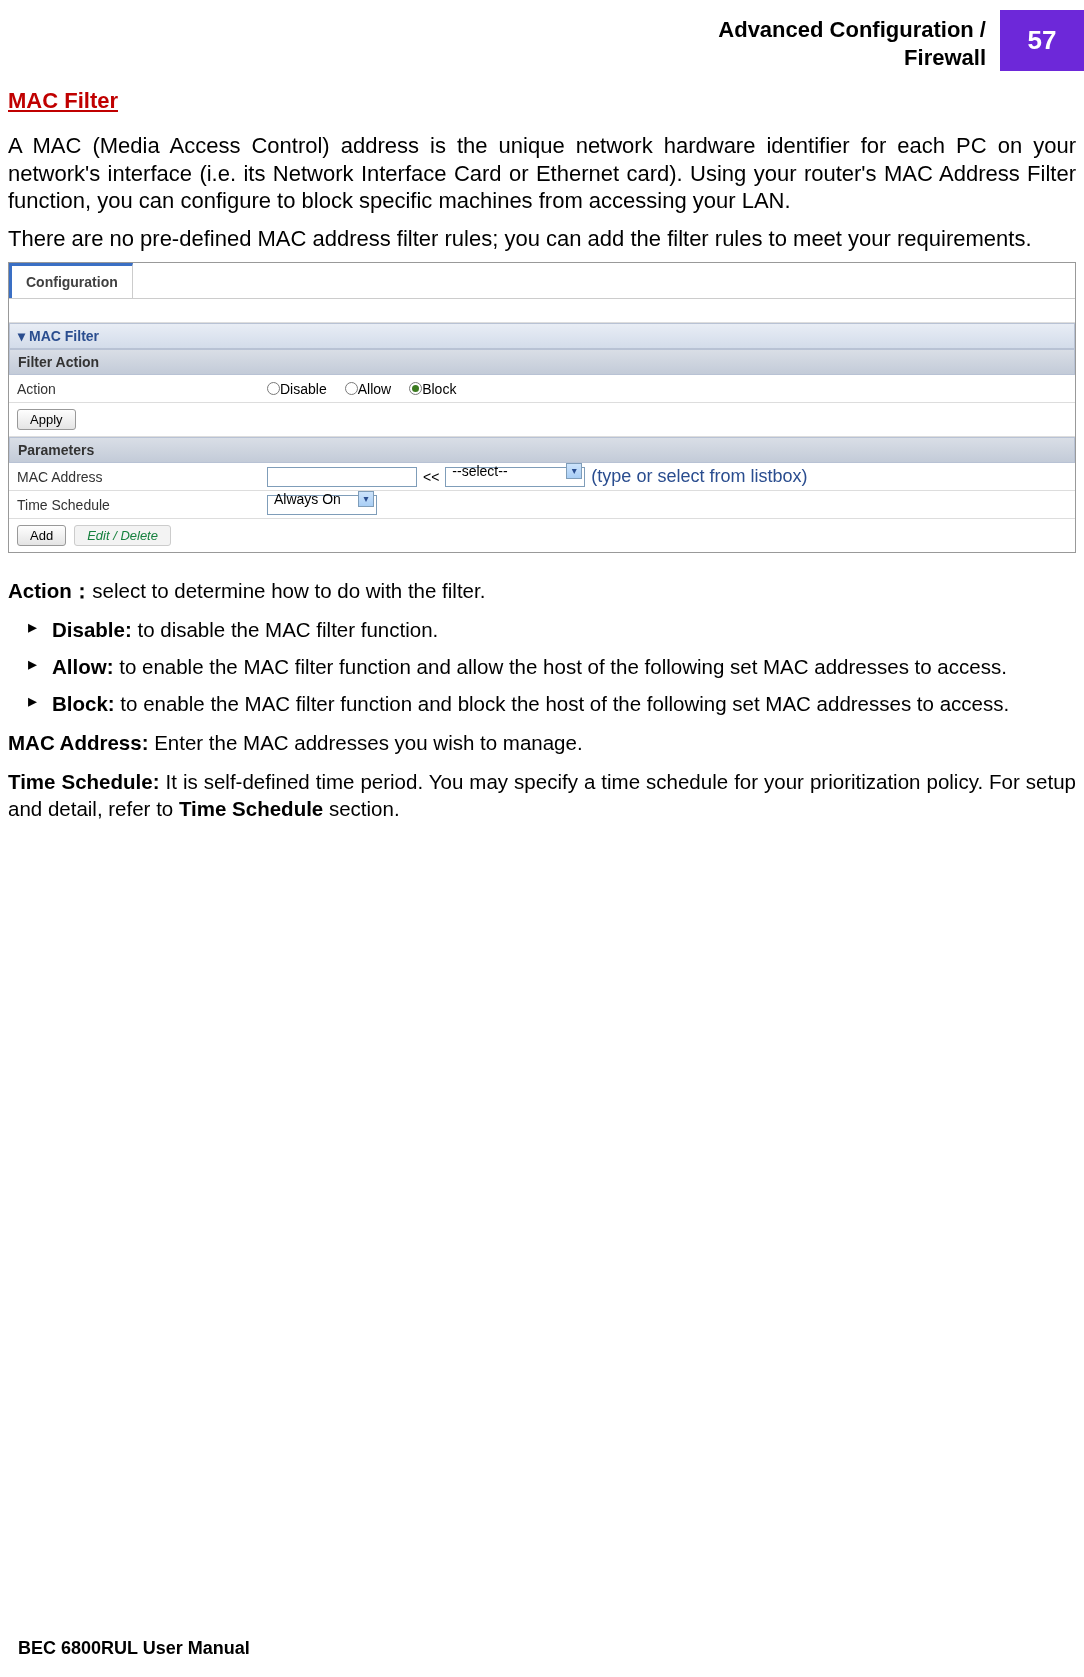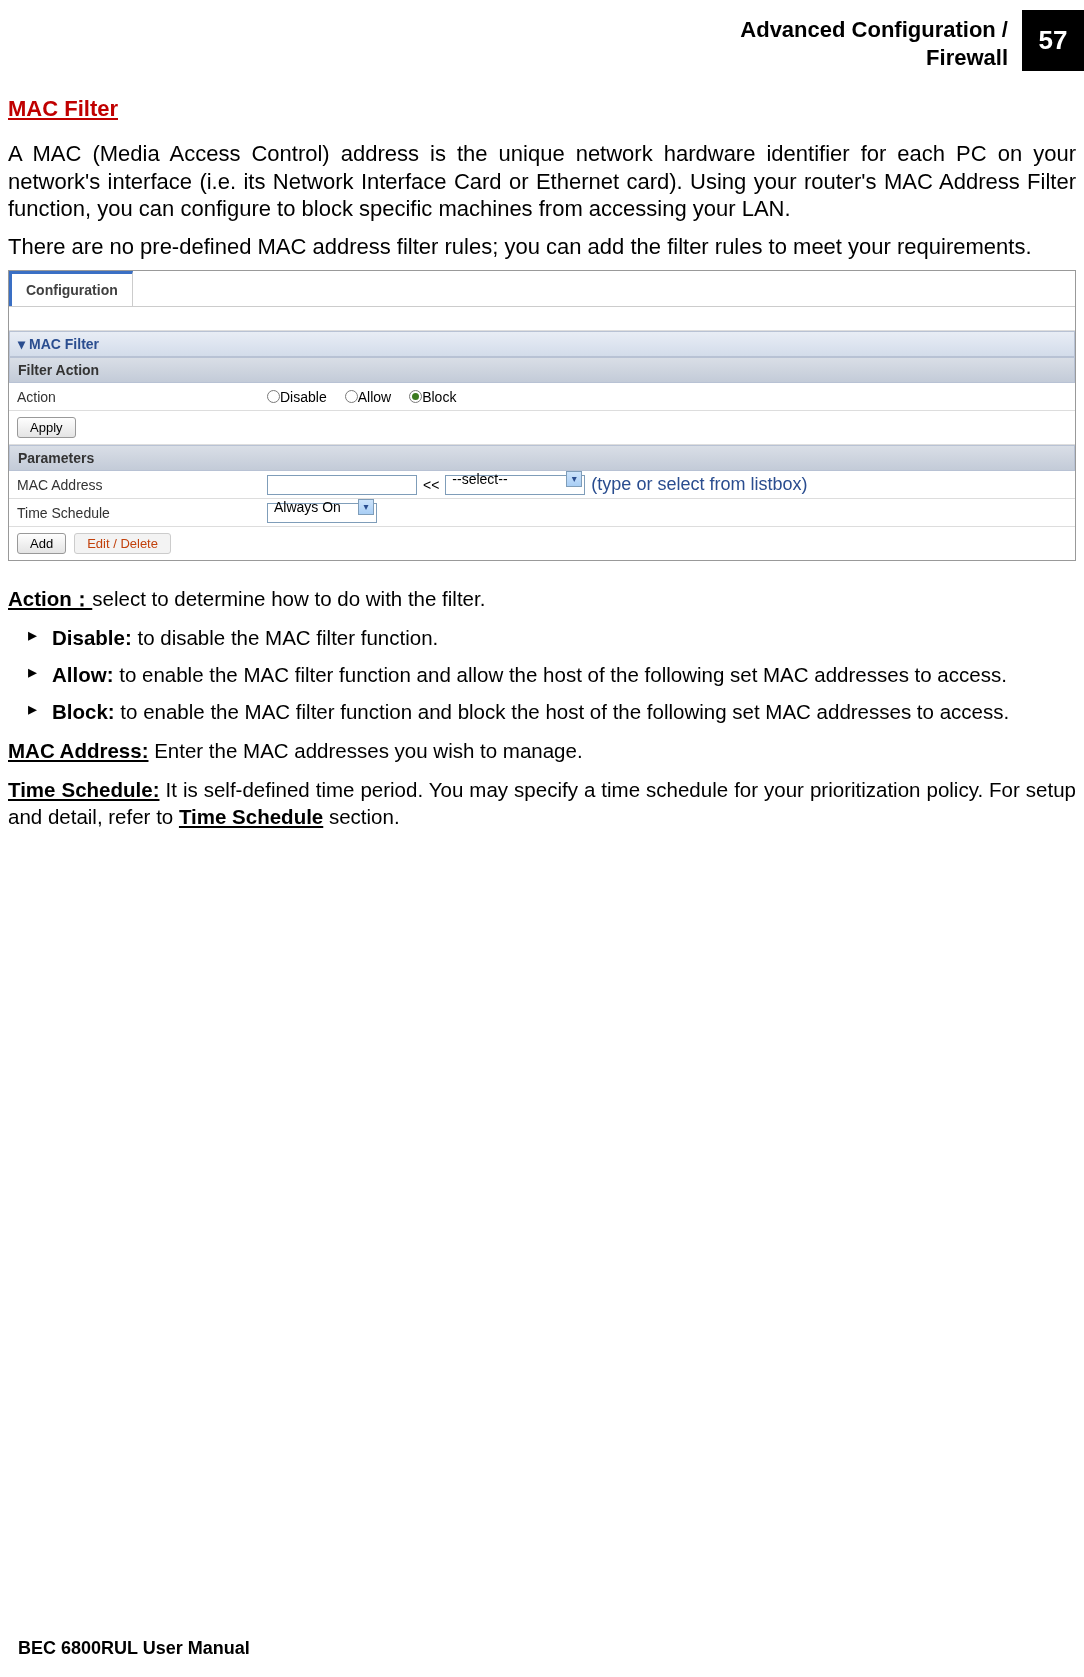--- a/index.html
+++ b/index.html
@@ -19,32 +19,32 @@
     align-items: stretch;
   }
   .breadcrumb {
     text-align: right;
     font-weight: bold;
     font-size: 22px;
     padding: 6px 14px 0 0;
     line-height: 1.25;
   }
   .page-number {
-    background: #000000;
+    background: #6d28d9;
     color: #fff;
     font-weight: bold;
     font-size: 26px;
-    width: 62px;
+    width: 84px;
     display: flex;
     align-items: center;
     justify-content: center;
   }
   .content {
     position: absolute;
-    top: 96px;
+    top: 88px;
     left: 8px;
     right: 8px;
   }
   .section-title {
     color: #c00000;
     font-weight: bold;
     font-size: 22px;
     text-decoration: underline;
     margin-bottom: 18px;
   }
@@ -102,21 +102,21 @@
     content:""; width:7px; height:7px; background:#3b7a1f; border-radius:50%;
   }
   .btn {
     background: linear-gradient(#fefefe,#e4e4e4);
     border: 1px solid #999;
     border-radius: 3px;
     padding: 2px 12px;
     font-size: 13px;
     cursor: pointer;
   }
-  .btn.disabled { color:#c2410c; border-color:#ccc; background:#f3f3f3; cursor:default; }
+  .btn.disabled { color:#15803d; border-color:#ccc; background:#f3f3f3; cursor:default;font-style:italic; }
   .text-input {
     border: 1px solid #7f9db9;
     height: 20px;
     width: 150px;
     background:#fff;
   }
   .select-box {
     border: 1px solid #7f9db9;
     height: 20px;
     background:#fff;
@@ -134,21 +134,21 @@
   }
   .hint { color:#2a4d8f; font-size:18px; }
   .btn-row { padding:6px 8px; display:flex; gap:8px; border-bottom:1px solid #ddd; }
 
   .definition {
     font-size: 20.5px;
     line-height: 1.32;
     margin-bottom: 12px;
     text-align: justify;
   }
-  .definition .term { font-weight: bold; text-decoration: underline; }
+  .definition .term { font-weight: bold; }
   ul.bullets {
     list-style: none;
     margin: 6px 0 12px 0;
   }
   ul.bullets li {
     position: relative;
     padding-left: 44px;
     font-size: 20.5px;
     line-height: 1.32;
     margin-bottom: 10px;

